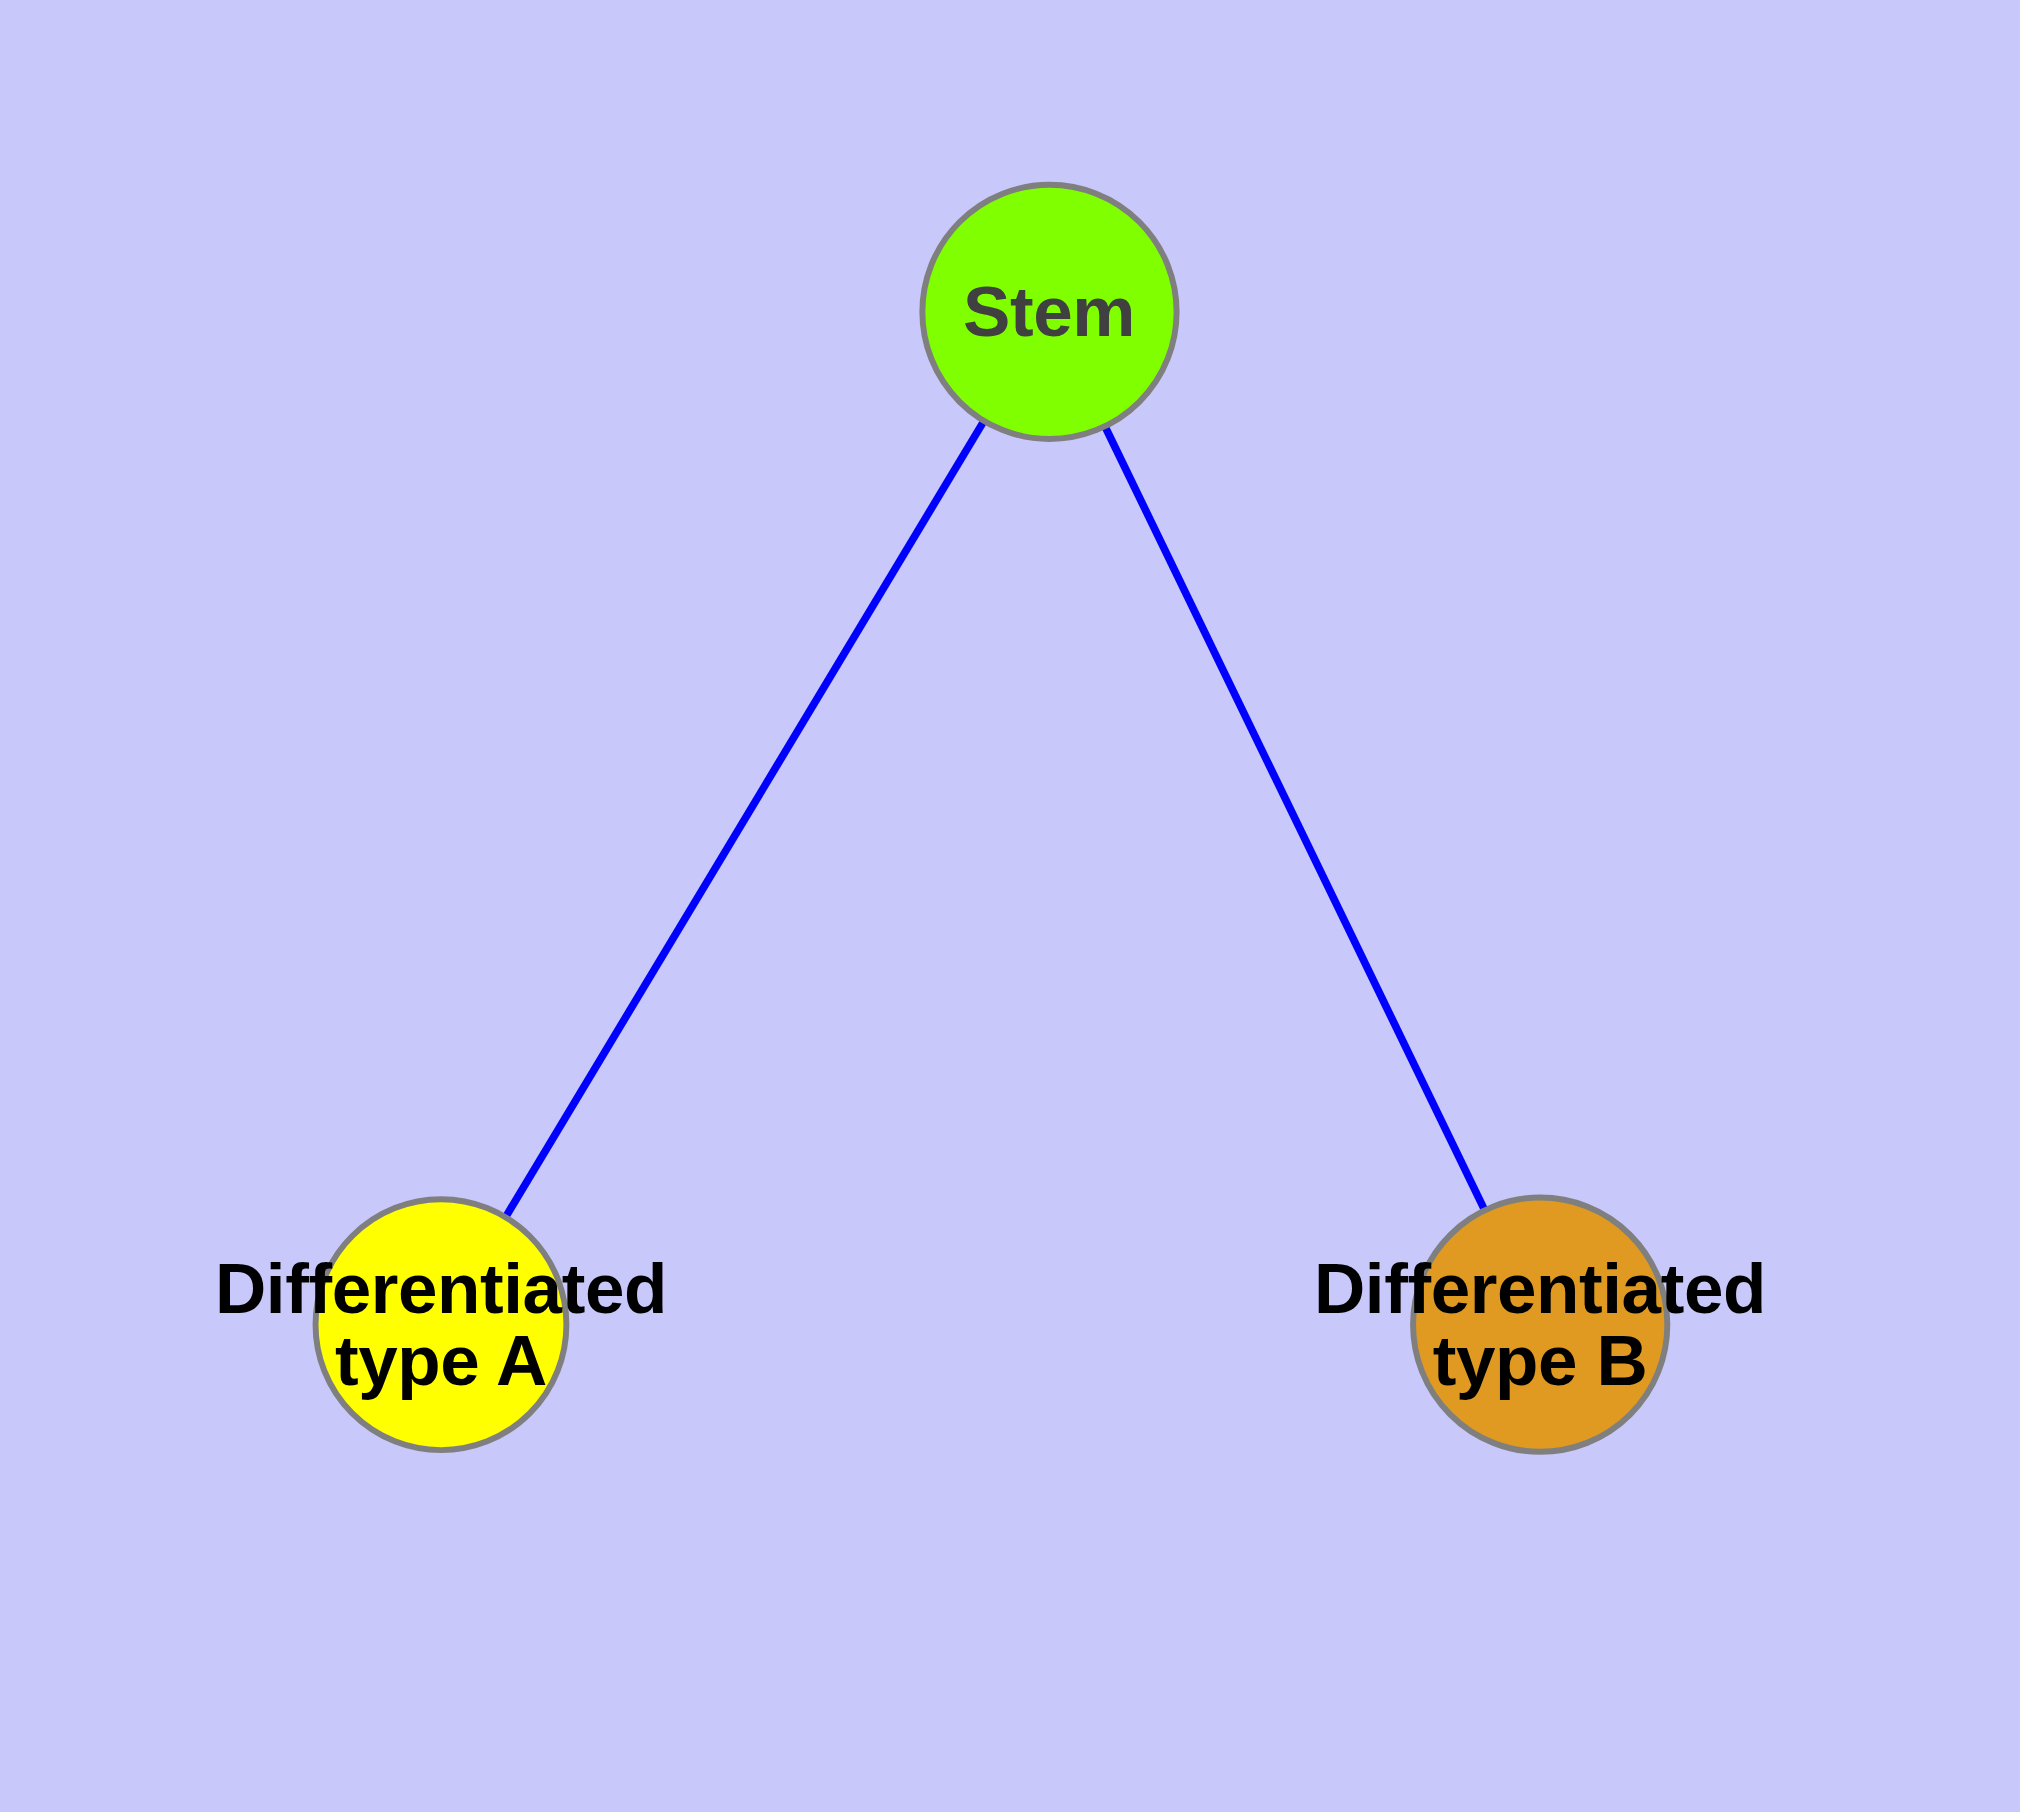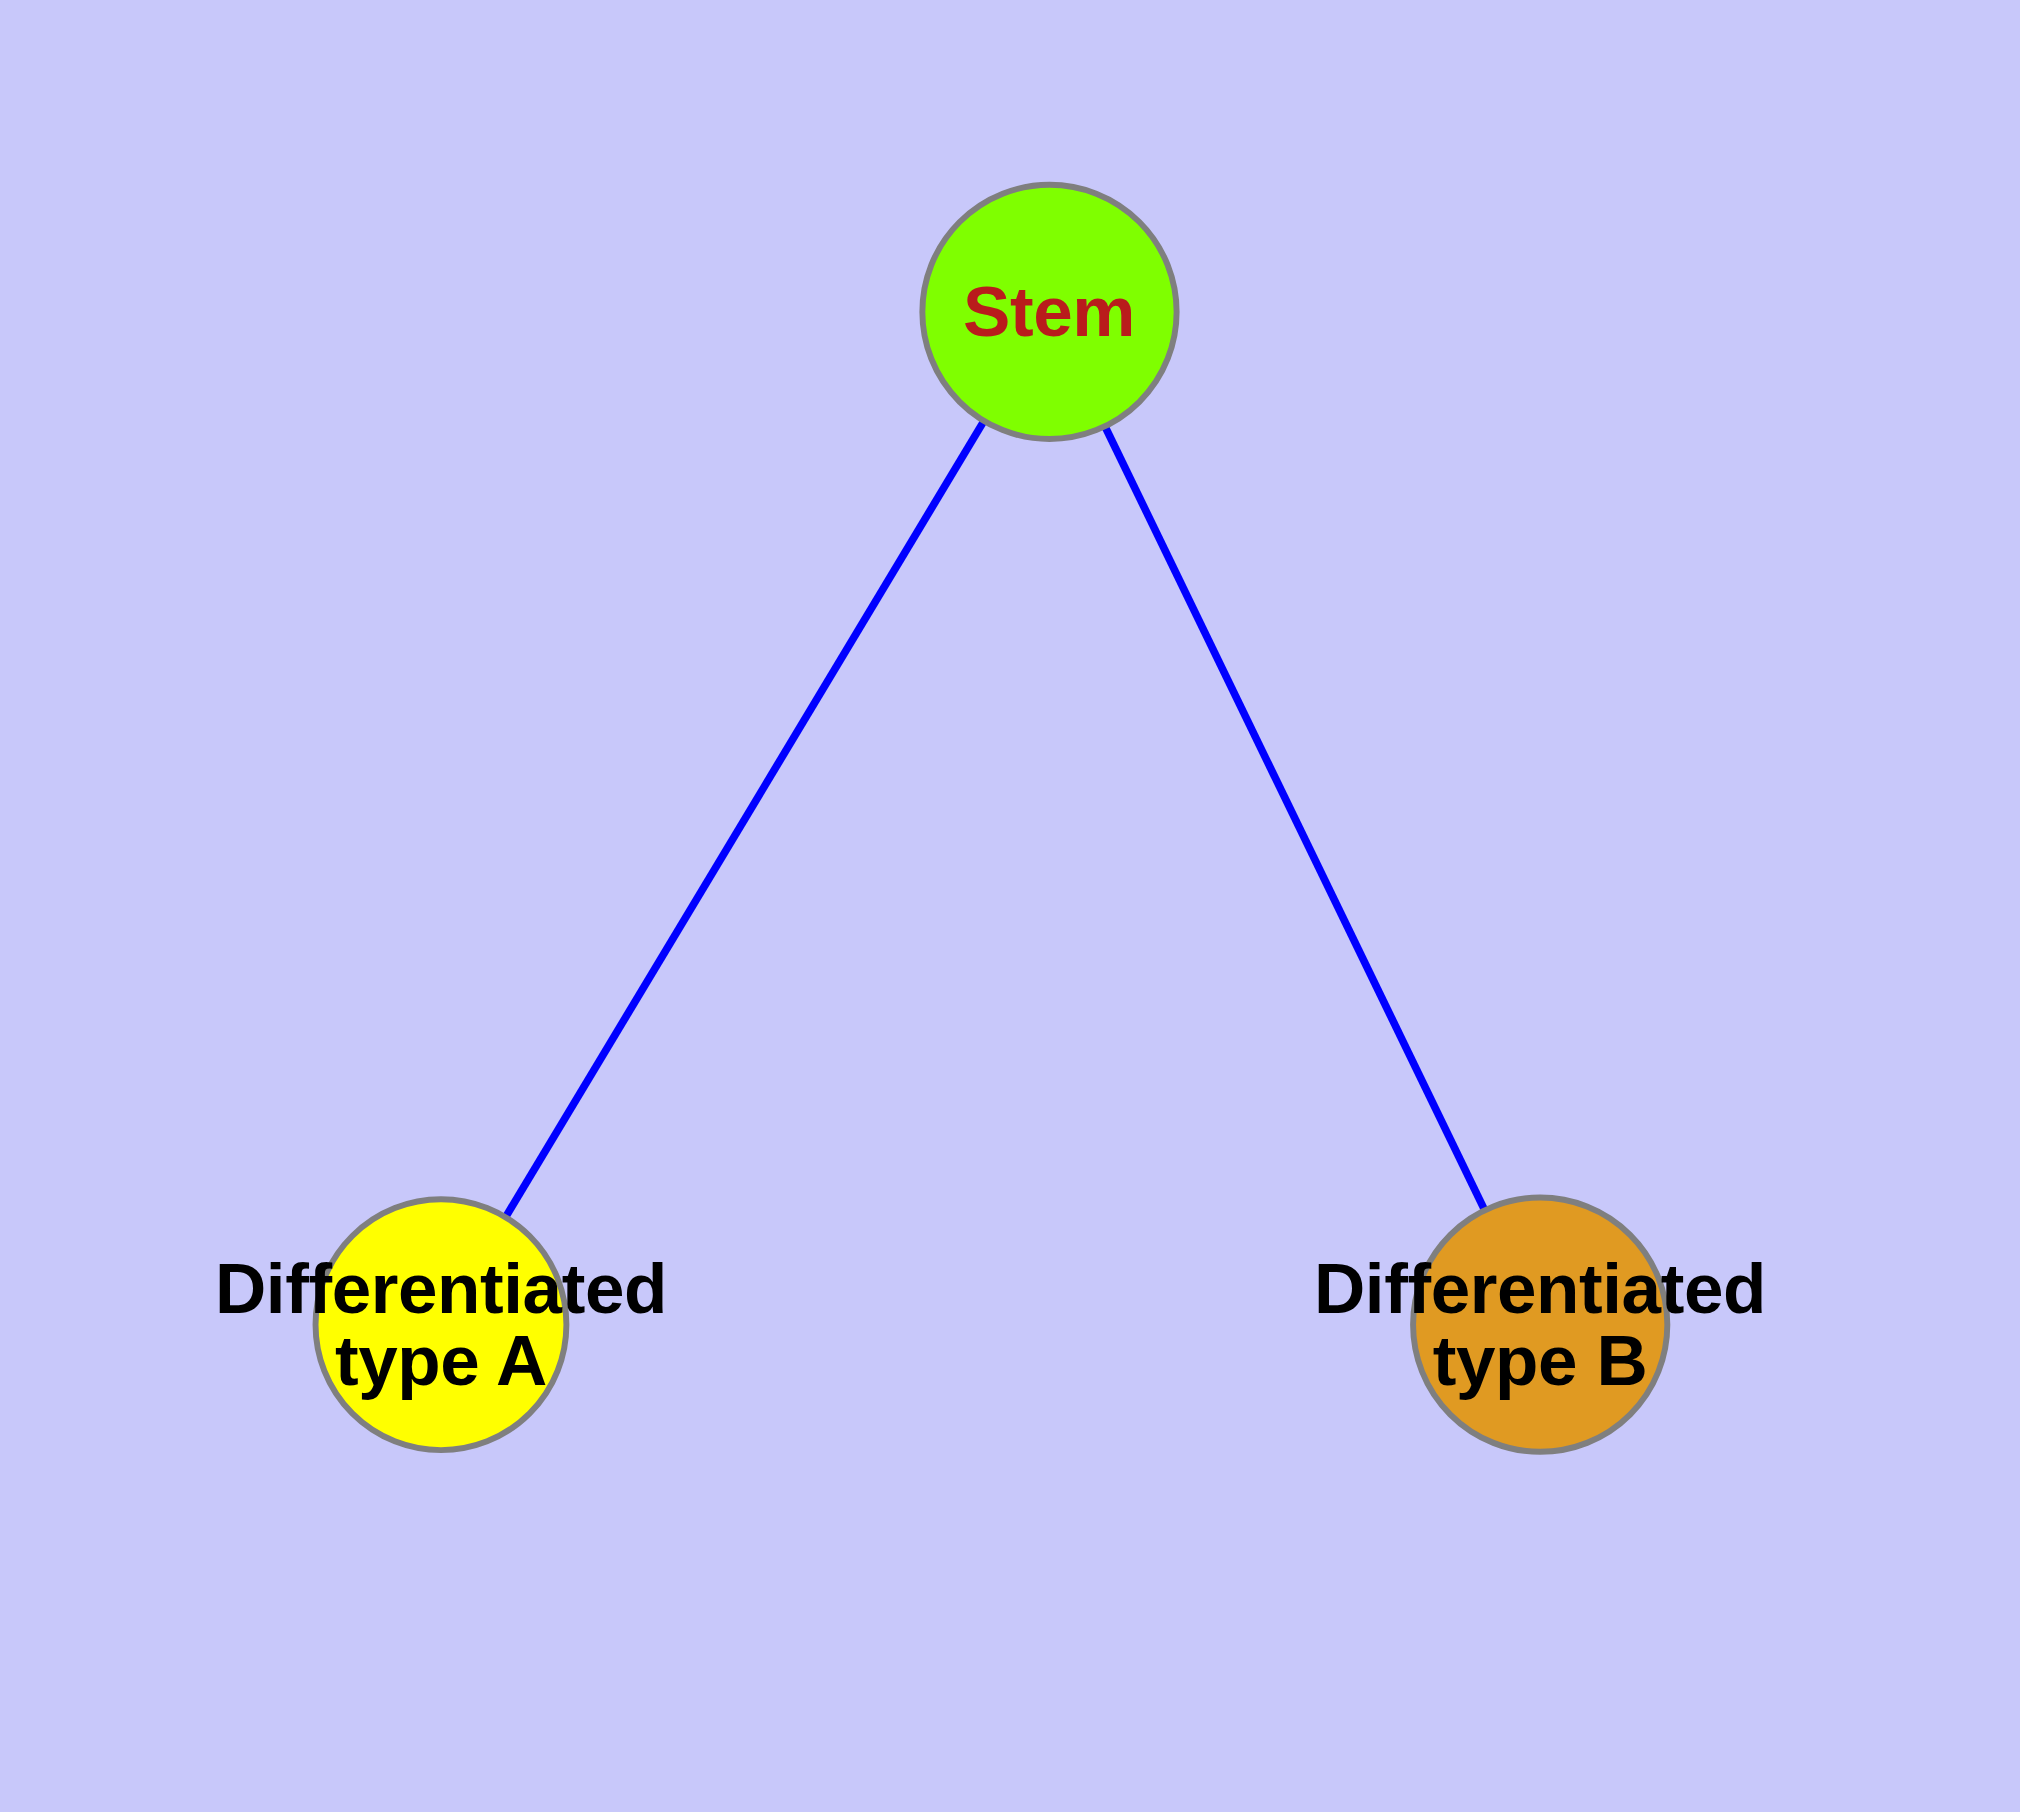--- a/index.html
+++ b/index.html
@@ -59,20 +59,20 @@
       <line class="edge-line" id="edge-1" x1="1302.5329268115072" y1="501.18971941235054" x2="1752.4670731884928" y2="1429.8102805876495" stroke="#0000ff" stroke-width="9"></line>
     </g>
 
     <g id="nodes-group">
       <circle class="node-circle" id="node-0" cx="1238" cy="368" r="150" fill="#7fff00" stroke="#7f7f7f"></circle>
       <circle class="node-circle" id="node-1" cx="520" cy="1563" r="148" fill="#ffff00" stroke="#7f7f7f"></circle>
       <circle class="node-circle" id="node-2" cx="1817" cy="1563" r="150" fill="#e09a22" stroke="#7f7f7f"></circle>
     </g>
   </svg>
 
-  <div class="node-label" id="label-0" style="left: 1049px; top: 312px; color: #b91c1c;">Stem</div>
+  <div class="node-label" id="label-0" style="left: 1049px; top: 312px; color: #404040;">Stem</div>
   <div class="node-label" id="label-1" style="left: 441px; top: 1325px; color: rgb(0, 0, 0);">Differentiated
 type A</div>
   <div class="node-label" id="label-2" style="left: 1540px; top: 1325px; color: rgb(0, 0, 0);">Differentiated
 type B</div>
 
 </div>
 
 
 </body></html>

